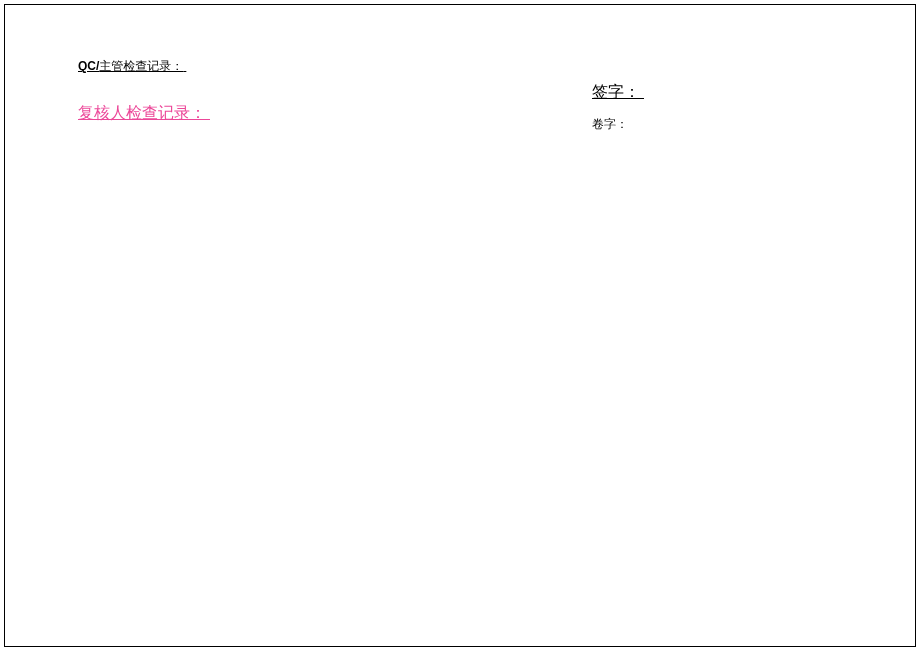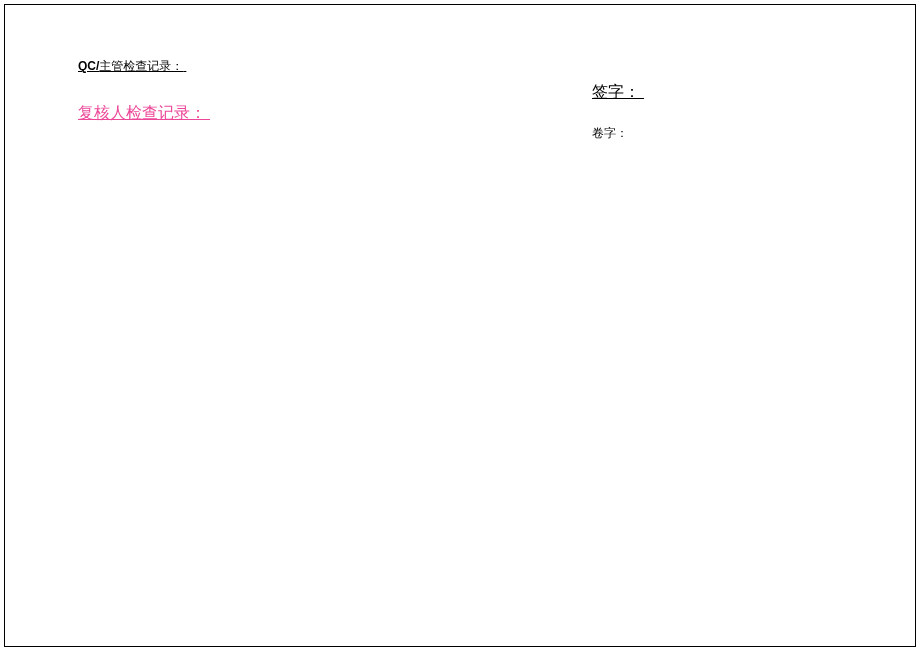--- a/index.html
+++ b/index.html
@@ -45,21 +45,21 @@
       color: #000;
     }
     .line2 {
       font-size: 16px;
       text-decoration: underline;
       color: #ec4899;
       margin-top: 28px;
     }
     .sig2 {
       position: absolute;
-      top: 125px;
+      top: 116px;
       left: 592px;
       font-size: 12px;
       color: #000;
     }
   </style>
 </head>
 <body>
 
 <div class="page-border"></div>
 

